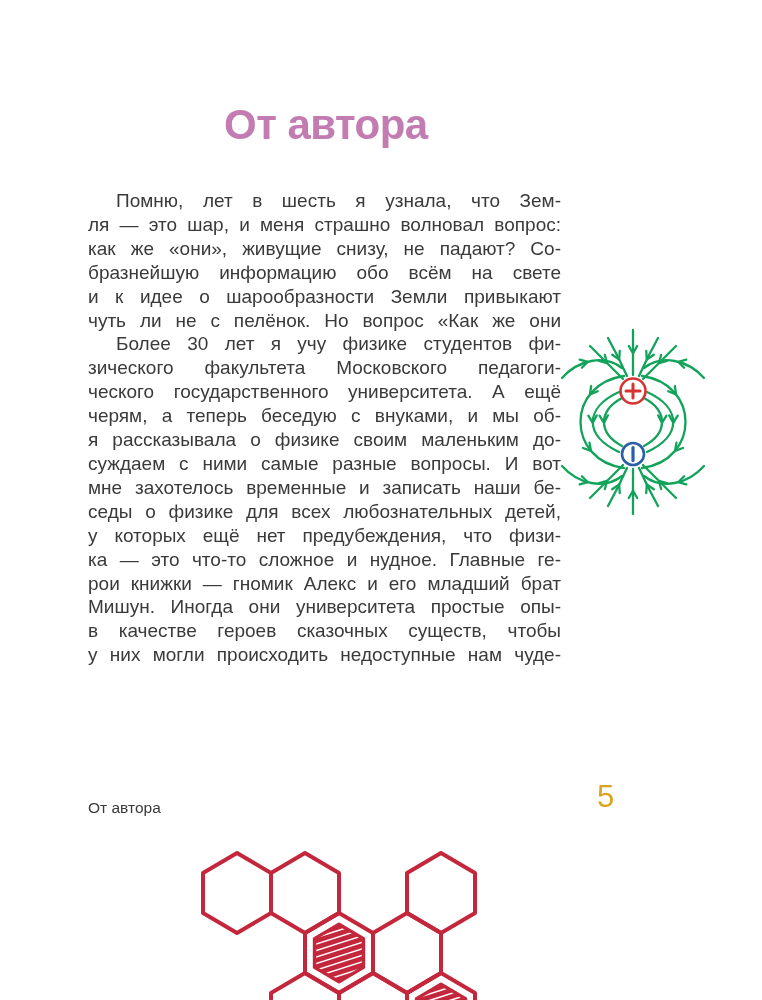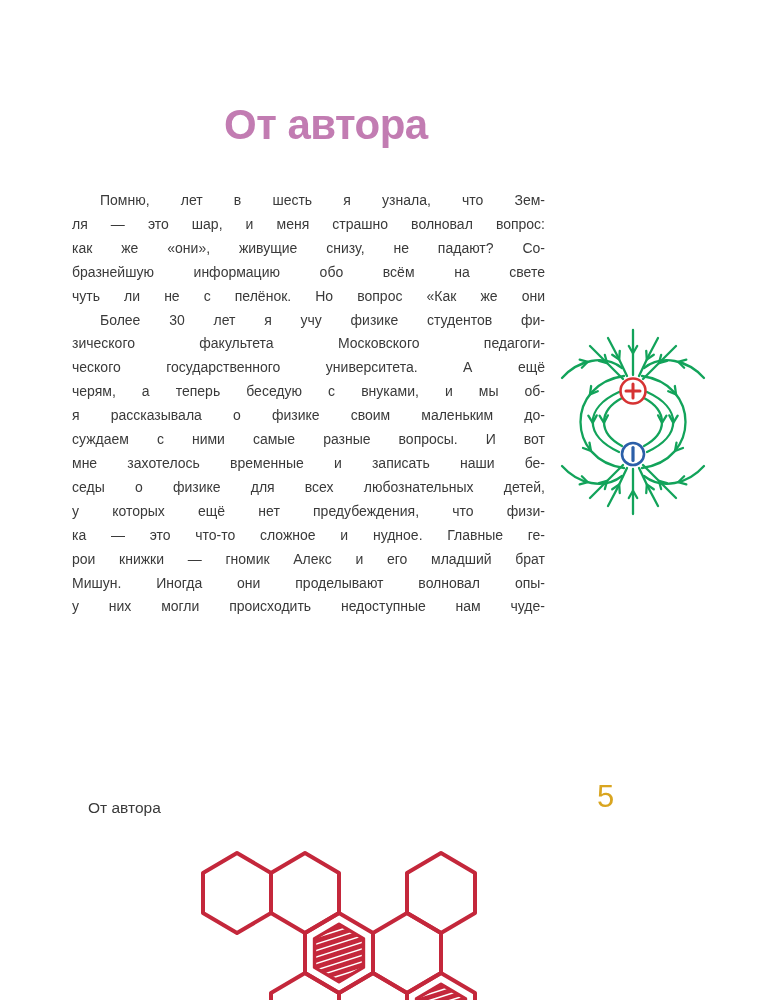--- a/index.html
+++ b/index.html
@@ -7,22 +7,22 @@
     position:relative;width:762px;height:1000px;background:#ffffff;overflow:hidden;
     font-family:"Liberation Sans",sans-serif;
     --title-color:#c27cb2; --text-color:#3a3a3a; --green:#12a35a;
     --plus-red:#d63333; --minus-blue:#2b5fa8; --hex-red:#c4273b; --gold:#d9a520;
   }
   .title{
     position:absolute;left:224px;top:101px;margin:0;
     font-size:42px;font-weight:bold;letter-spacing:-0.5px;color:var(--title-color);
   }
   .body-text{
-    position:absolute;left:72px;top:189px;width:473px;
-    color:var(--text-color);font-size:14px;line-height:23.9px;
+    position:absolute;left:88px;top:189px;width:473px;
+    color:var(--text-color);font-size:19px;line-height:23.9px;
   }
   .bline{text-align:justify;text-align-last:justify;}
   .bline.start{text-indent:28px;}
   .bline.end{text-align-last:left;}
   .dipole{position:absolute;left:560px;top:318px;}
   .honeycomb{position:absolute;left:190px;top:845px;}
   .fl{fill:none;stroke:var(--green);stroke-width:2.3;stroke-linecap:round;}
   .ah{fill:none;stroke:var(--green);stroke-width:2.3;stroke-linecap:round;stroke-linejoin:round;}
   .chg-plus{fill:#ffffff;stroke:var(--plus-red);stroke-width:2.6;}
   .sym-plus{fill:none;stroke:var(--plus-red);stroke-width:3;stroke-linecap:round;}
@@ -39,33 +39,35 @@
 
 <div class="page" style="--title-color: #c27cb2; --text-color: #3a3a3a; --green: #12a35a; --plus-red: #d63333; --minus-blue: #2b5fa8; --hex-red: #c4273b; --gold: #d9a520;">
 
   <h1 class="title">От автора</h1>
 
   <div class="body-text" id="bodyText">
       <div class="bline start">Помню, лет в шесть я узнала, что Зем-</div>
       <div class="bline">ля — это шар, и меня страшно волновал вопрос:</div>
       <div class="bline">как же «они», живущие снизу, не падают? Со-</div>
       <div class="bline">бразнейшую информацию обо всём на свете</div>
+      <div class="bline">и к идее о шарообразности Земли привыкают</div>
       <div class="bline">чуть ли не с пелёнок. Но вопрос «Как же они</div>
       <div class="bline start">Более 30 лет я учу физике студентов фи-</div>
       <div class="bline">зического факультета Московского педагоги-</div>
       <div class="bline">ческого государственного университета. А ещё</div>
       <div class="bline">черям, а теперь беседую с внуками, и мы об-</div>
       <div class="bline">я рассказывала о физике своим маленьким до-</div>
       <div class="bline">суждаем с ними самые разные вопросы. И вот</div>
       <div class="bline">мне захотелось временные и записать наши бе-</div>
       <div class="bline">седы о физике для всех любознательных детей,</div>
       <div class="bline">у которых ещё нет предубеждения, что физи-</div>
       <div class="bline">ка — это что-то сложное и нудное. Главные ге-</div>
       <div class="bline">рои книжки — гномик Алекс и его младший брат</div>
-      <div class="bline">Мишун. Иногда они проделывают волновал опы-</div>
+      <div class="bline">Мишун. Иногда они университета простые опы-</div>
+      <div class="bline">в качестве героев сказочных существ, чтобы</div>
       <div class="bline">у них могли происходить недоступные нам чуде-</div>
     </div>
 
   <svg class="dipole" id="dipoleSvg" width="146" height="200" viewBox="0 0 146 200" xmlns="http://www.w3.org/2000/svg">
 
     <path class="fl" d="M73,12 L73,57"></path>
     <path class="fl" d="M48,20 Q58,38 67,58"></path>
     <path class="fl" d="M98,20 Q88,38 79,58"></path>
     <path class="fl" d="M30,28 Q48,46 63,61"></path>
     <path class="fl" d="M116,28 Q98,46 83,61"></path>

